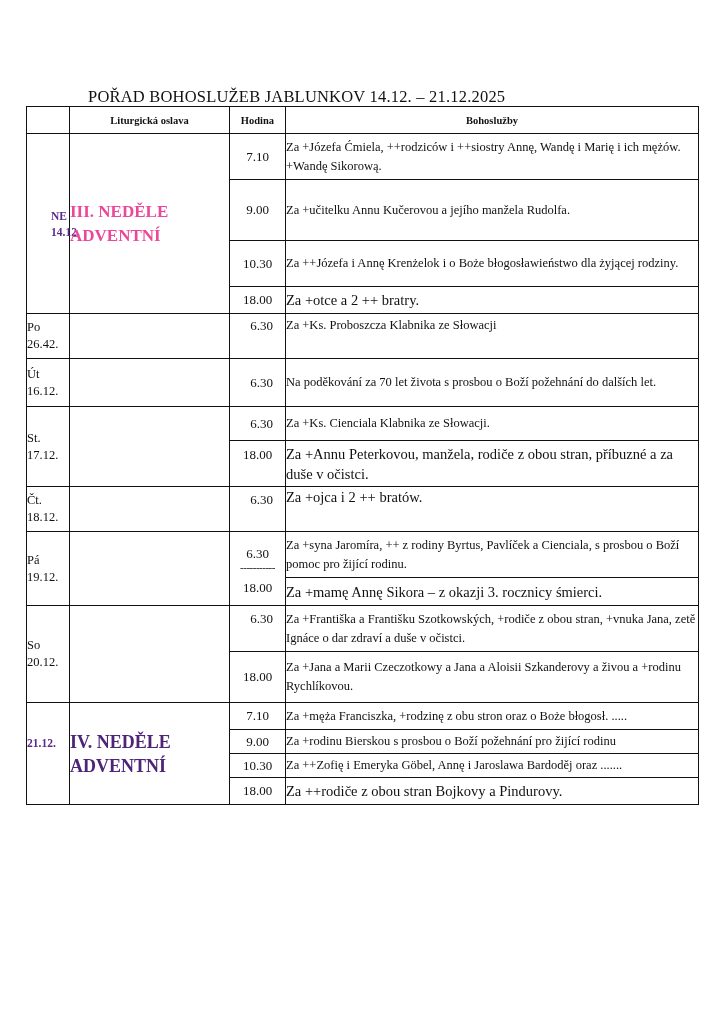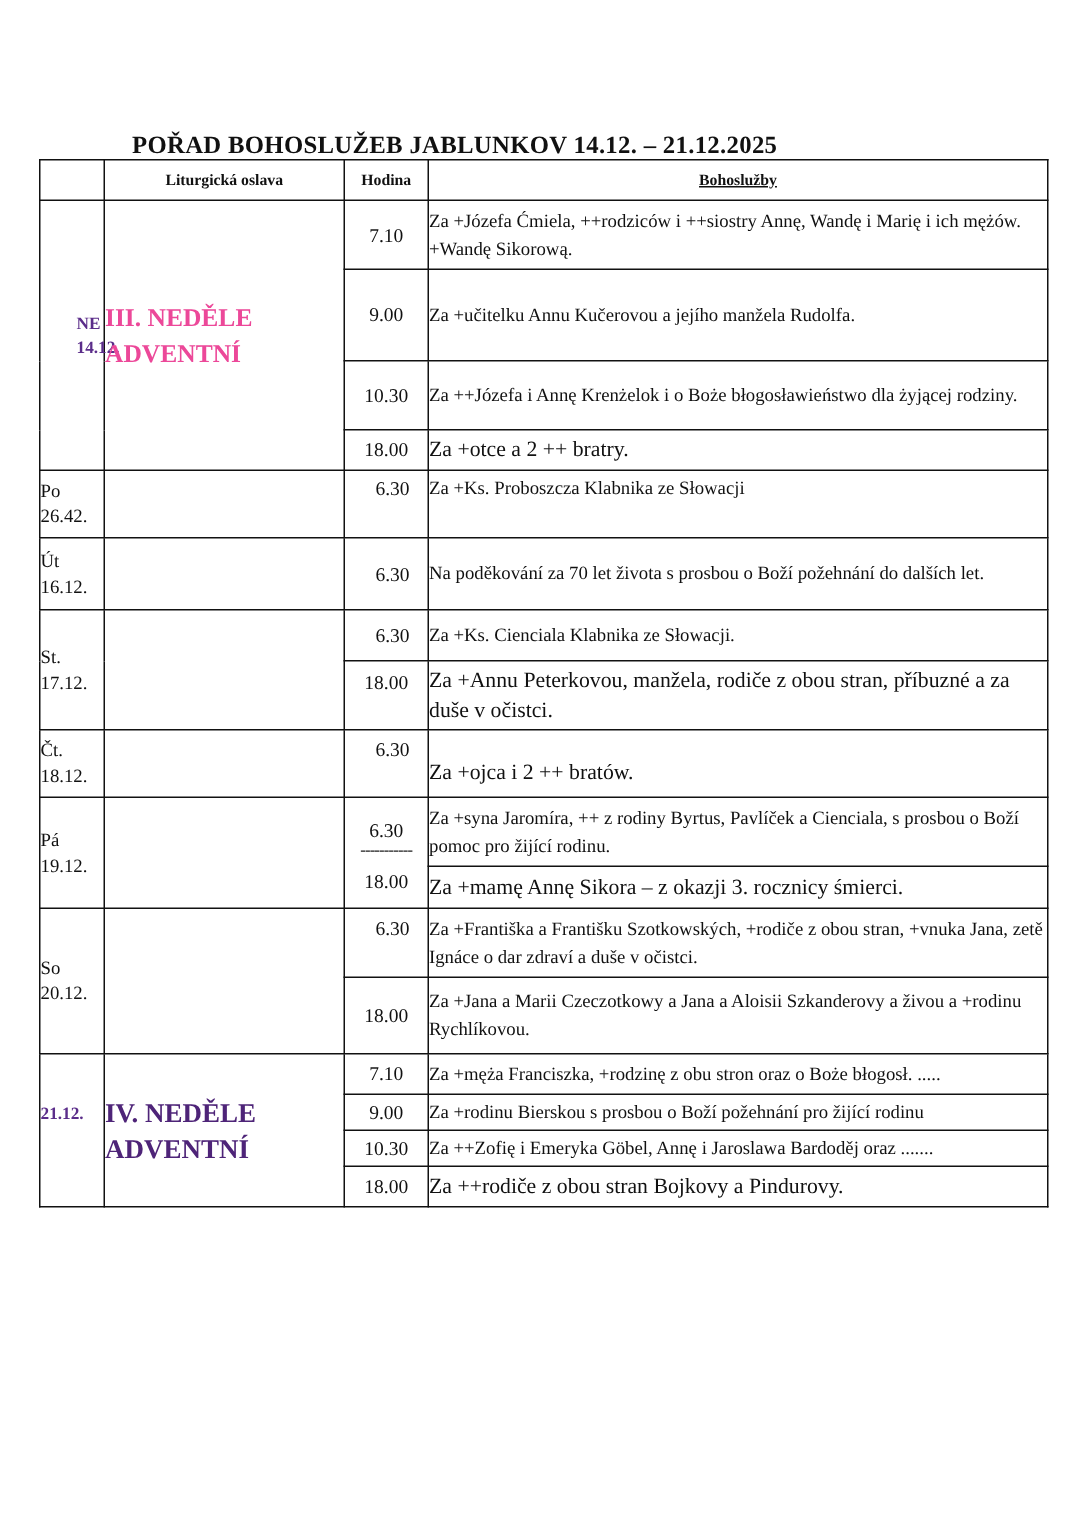--- a/index.html
+++ b/index.html
@@ -1,21 +1,21 @@
 <!DOCTYPE html>
 <html><head>
 <meta charset="utf-8">
 <style>
   html, body { margin: 0; padding: 0; background: #ffffff; }
   body { width: 724px; height: 1024px; position: relative; font-family: "Liberation Serif", "DejaVu Serif", serif; color: #111; overflow: hidden; }
-  .title { position: absolute; left: 88px; top: 87px; font-size: 16.5px; font-weight: bold; letter-spacing: 0.2px; white-space: nowrap; }
+  .title { position: absolute; left: 88px; top: 87px; font-size: 16.5px; font-weight: normal; letter-spacing: 0.2px; white-space: nowrap; }
   table.sched { position: absolute; left: 26px; top: 106px; width: 672px; border-collapse: collapse; table-layout: fixed; }
   table.sched td, table.sched th { border: 1.6px solid #111; padding: 0; vertical-align: middle; }
   table.sched th { font-weight: bold; font-size: 10.5px; height: 26px; }
-  th.bh { font-size: 13.5px; text-decoration: underline; }
+  th.bh { font-size: 13.5px; }
   col.c-day { width: 43px; }
   col.c-lit { width: 160px; }
   col.c-hr { width: 56px; }
   col.c-txt { width: 413px; }
   td.day { vertical-align: top; font-size: 12.5px; padding: 3px 3px 0 3px; line-height: 17px; }
   td.day.sun { vertical-align: middle; color: #5b2d8a; font-weight: bold; font-size: 11.5px; line-height: 16px; }
   td.day.sun.d21 { padding-bottom: 22px; }
   td.lit { color: #6b3a9c; font-weight: bold; font-size: 17px; line-height: 24px; padding-left: 3px; }
   td.lit.iv { color: #4e2478; font-size: 18px; }
   td.hr { text-align: center; font-size: 13px; }
@@ -85,21 +85,21 @@
   </tr>
   <tr style="height:46px">
     <td class="hr" style="vertical-align:top;padding-top:6px">18.00</td>
     <td class="txt big">Za +Annu Peterkovou, manžela, rodiče z obou stran, příbuzné a za duše v očistci.</td>
   </tr>
 
   <tr style="height:45px">
     <td class="day"><span>Čt.</span><br><span>18.12.</span></td>
     <td class="lit" style="color: rgb(107, 58, 156);"></td>
     <td class="hr right" style="vertical-align:top;padding-top:5px">6.30</td>
-    <td class="txt big" style="vertical-align:top;padding-top:18px">Za +ojca i 2 ++ bratów.</td>
+    <td class="txt big" style="vertical-align:top;padding-top:0">Za +ojca i 2 ++ bratów.</td>
   </tr>
 
   <tr style="height:46px">
     <td class="day" rowspan="2"><span>Pá</span><br><span>19.12.</span></td>
     <td class="lit" rowspan="2" style="color: rgb(107, 58, 156);"></td>
     <td class="hr" rowspan="2">
       <span style="display:block;padding-top:4px">6.30</span>
       <span class="dash">-----------</span>
       <span style="display:block;padding-top:8px">18.00</span>
     </td>

